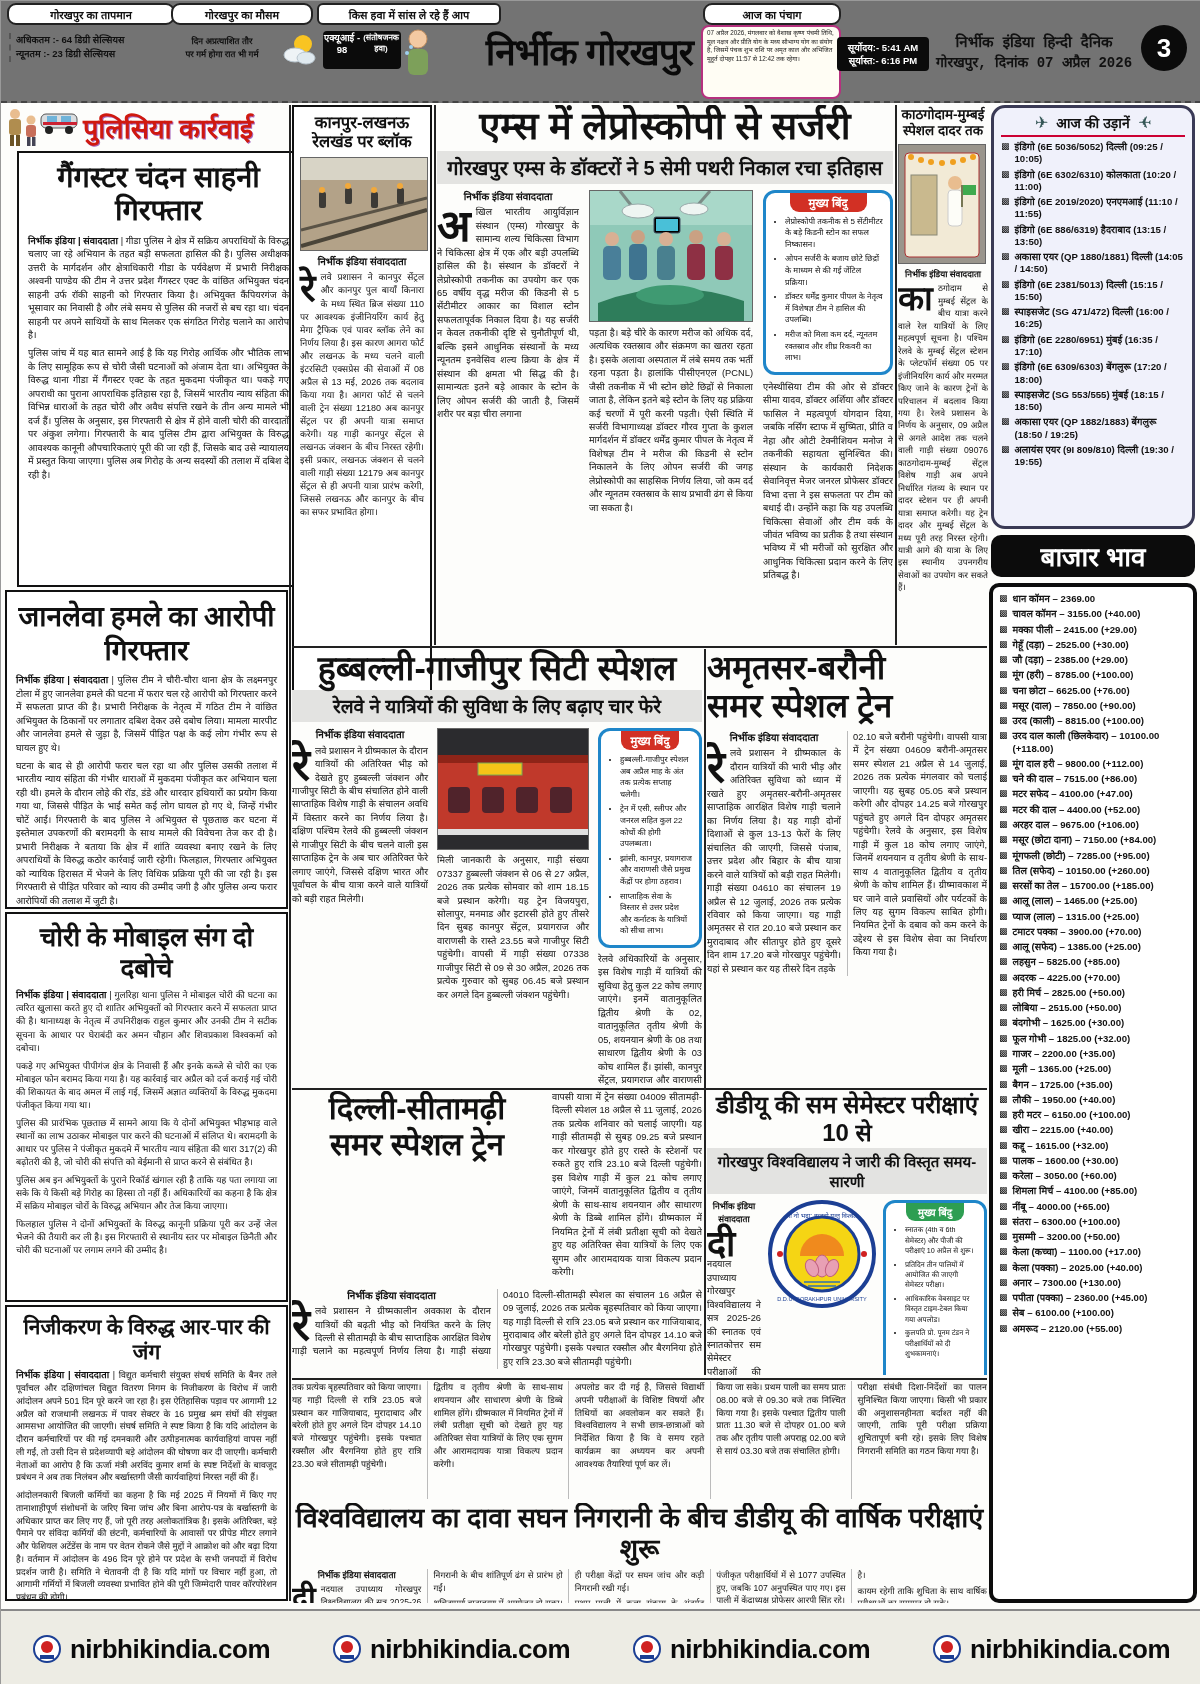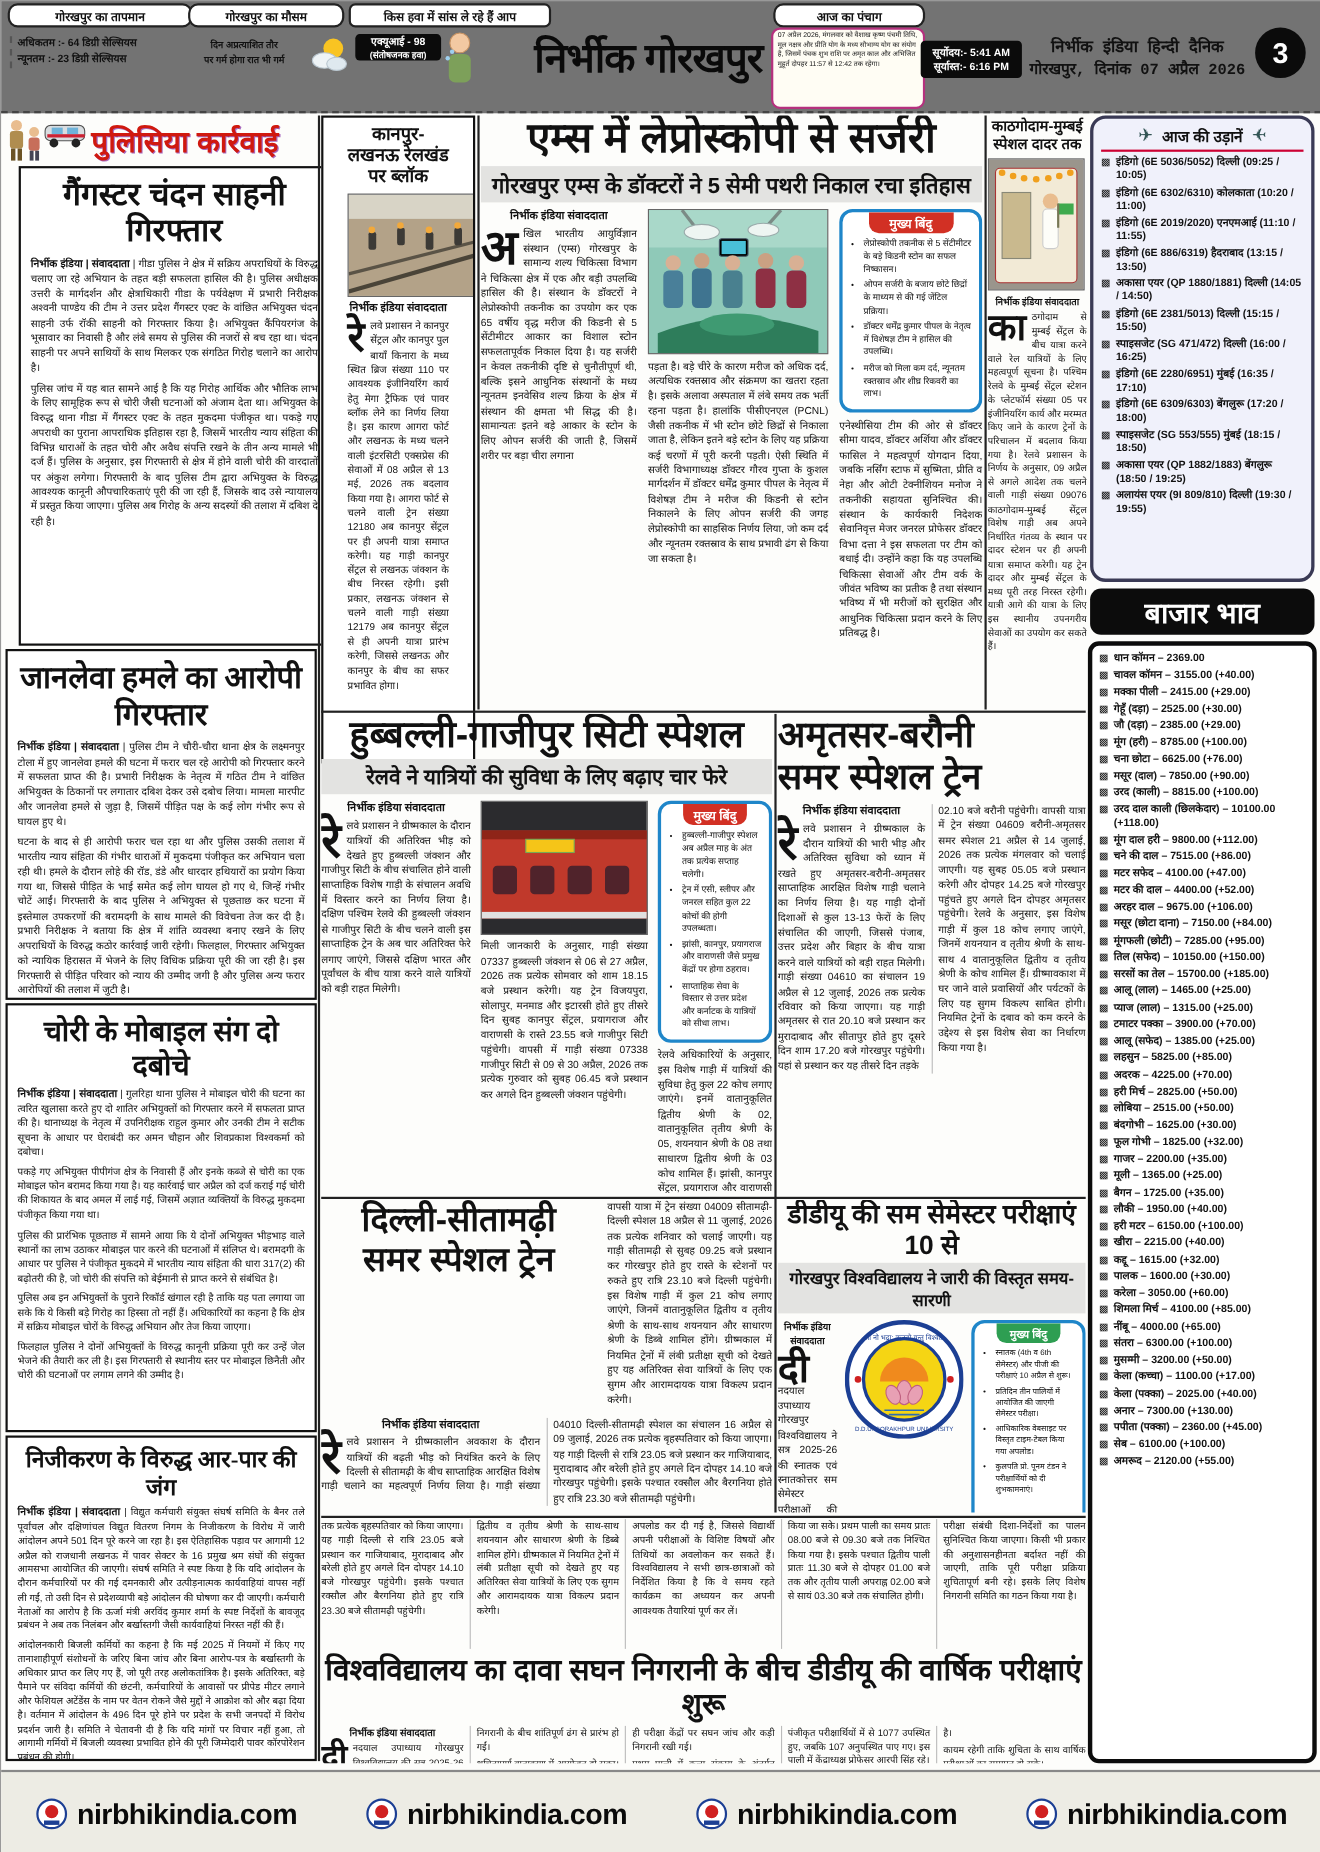--- a/index.html
+++ b/index.html
@@ -86,21 +86,21 @@
     </div>
     <div class="tinytxt center" style="position:absolute;left:162px;top:34px;width:118px;font-size:8.6px">
       <div>दिन अप्रत्याशित तौर</div>
       <div>पर गर्म होगा रात भी गर्म</div>
     </div>
     <svg style="position:absolute;left:280px;top:30px" width="38" height="38" viewBox="0 0 38 38">
       <circle cx="22" cy="13" r="9" fill="#f9c422"></circle>
       <ellipse cx="14" cy="24" rx="11" ry="7" fill="#eef3f6" stroke="#b9c6cf"></ellipse>
       <ellipse cx="25" cy="27" rx="9" ry="6" fill="#dfe9ef" stroke="#b9c6cf"></ellipse>
     </svg>
-    <div class="blackbox" style="position:absolute;left:322px;top:30px;width:78px;height:24px;font-size:9.5px;display:flex;flex-direction:column;justify-content:center">
+    <div class="blackbox" style="position:absolute;left:322px;top:30px;width:78px;height:38px;font-size:9.5px;display:flex;flex-direction:row;justify-content:center">
       <div>एक्यूआई - 98</div>
       <div style="font-size:8px">(संतोषजनक हवा)</div>
     </div>
     <svg style="position:absolute;left:402px;top:26px" width="30" height="64" viewBox="0 0 30 64">
       <circle cx="15" cy="12" r="9" fill="#f3c9a2" stroke="#c79363"></circle>
       <rect x="5" y="22" width="20" height="26" rx="6" fill="#7da05a"></rect>
       <circle cx="8" cy="20" r="2" fill="#9fd0ef"></circle>
         <circle cx="4" cy="26" r="2" fill="#9fd0ef"></circle>
     </svg>
     <div class="masthead">निर्भीक गोरखपुर</div>
@@ -156,21 +156,21 @@
     <p class="bd" style="font-size:9px"><span>पुलिस अब इन अभियुक्तों के पुराने रिकॉर्ड खंगाल रही है ताकि यह पता लगाया जा सके कि ये किसी बड़े गिरोह का हिस्सा तो नहीं हैं। अधिकारियों का कहना है कि क्षेत्र में सक्रिय मोबाइल चोरों के विरुद्ध अभियान और तेज किया जाएगा।</span></p>
     <p class="bd" style="font-size:9px"><span>फिलहाल पुलिस ने दोनों अभियुक्तों के विरुद्ध कानूनी प्रक्रिया पूरी कर उन्हें जेल भेजने की तैयारी कर ली है। इस गिरफ्तारी से स्थानीय स्तर पर मोबाइल छिनैती और चोरी की घटनाओं पर लगाम लगने की उम्मीद है।</span></p>
   </article>
 
   <article class="abox" style="left:4px;top:1304px;width:283px;height:296px;box-sizing:border-box">
     <h2 class="hl-serif" style="font-size:21px;margin-bottom:3px">निजीकरण के विरुद्ध आर-पार की जंग</h2>
     <p class="bd" style="font-size:8.8px"><b class="by">निर्भीक इंडिया | संवाददाता</b> | <span>विद्युत कर्मचारी संयुक्त संघर्ष समिति के बैनर तले पूर्वांचल और दक्षिणांचल विद्युत वितरण निगम के निजीकरण के विरोध में जारी आंदोलन अपने 501 दिन पूरे करने जा रहा है। इस ऐतिहासिक पड़ाव पर आगामी 12 अप्रैल को राजधानी लखनऊ में पावर सेक्टर के 16 प्रमुख श्रम संघों की संयुक्त आमसभा आयोजित की जाएगी। संघर्ष समिति ने स्पष्ट किया है कि यदि आंदोलन के दौरान कर्मचारियों पर की गई दमनकारी और उत्पीड़नात्मक कार्यवाहियां वापस नहीं ली गईं, तो उसी दिन से प्रदेशव्यापी बड़े आंदोलन की घोषणा कर दी जाएगी। कर्मचारी नेताओं का आरोप है कि ऊर्जा मंत्री अरविंद कुमार शर्मा के स्पष्ट निर्देशों के बावजूद प्रबंधन ने अब तक निलंबन और बर्खास्तगी जैसी कार्यवाहियां निरस्त नहीं की हैं।</span></p>
     <p class="bd" style="font-size:8.8px"><span>आंदोलनकारी बिजली कर्मियों का कहना है कि मई 2025 में नियमों में किए गए तानाशाहीपूर्ण संशोधनों के जरिए बिना जांच और बिना आरोप-पत्र के बर्खास्तगी के अधिकार प्राप्त कर लिए गए हैं, जो पूरी तरह अलोकतांत्रिक है। इसके अतिरिक्त, बड़े पैमाने पर संविदा कर्मियों की छंटनी, कर्मचारियों के आवासों पर प्रीपेड मीटर लगाने और फेशियल अटेंडेंस के नाम पर वेतन रोकने जैसे मुद्दों ने आक्रोश को और बढ़ा दिया है। वर्तमान में आंदोलन के 496 दिन पूरे होने पर प्रदेश के सभी जनपदों में विरोध प्रदर्शन जारी है। समिति ने चेतावनी दी है कि यदि मांगों पर विचार नहीं हुआ, तो आगामी गर्मियों में बिजली व्यवस्था प्रभावित होने की पूरी जिम्मेदारी पावर कॉरपोरेशन प्रबंधन की होगी।</span></p>
   </article>
 
-  <article class="abox" style="left:291px;top:104px;width:140px;height:589px;border-width:2px;padding:4px 22px;box-sizing:border-box">
+  <article class="abox" style="left:291px;top:104px;width:140px;height:589px;border-width:2px;padding:4px 6px;box-sizing:border-box">
     <h2 class="hl-sans" style="font-size:16.5px">कानपुर-लखनऊ रेलखंड पर ब्लॉक</h2>
     <svg class="photo" width="126" height="92" viewBox="0 0 126 92">
       <rect width="126" height="22" fill="#d8d4c6"></rect>
         <rect y="22" width="126" height="70" fill="#b3a288"></rect>
       <path d="M0 88 L126 52" stroke="#4a4438" stroke-width="4"></path>
         <path d="M0 72 L126 40" stroke="#5a5346" stroke-width="3"></path>
       <g fill="#3c3a36">
           <rect x="18" y="34" width="7" height="16" rx="2"></rect>
           <rect x="44" y="30" width="7" height="16" rx="2"></rect>
           <rect x="70" y="34" width="7" height="16" rx="2"></rect>
@@ -405,21 +405,21 @@
         <div class="mk">
           <span class="blt">▩</span>
           <span>मसूर (छोटा दाना) – 7150.00 (+84.00)</span>
         </div>
         <div class="mk">
           <span class="blt">▩</span>
           <span>मूंगफली (छोटी) – 7285.00 (+95.00)</span>
         </div>
         <div class="mk">
           <span class="blt">▩</span>
-          <span>तिल (सफेद) – 10150.00 (+150.00)</span>
+          <span>तिल (सफेद) – 10150.00 (+260.00)</span>
         </div>
         <div class="mk">
           <span class="blt">▩</span>
           <span>सरसों का तेल – 15700.00 (+185.00)</span>
         </div>
         <div class="mk">
           <span class="blt">▩</span>
           <span>आलू (लाल) – 1465.00 (+25.00)</span>
         </div>
         <div class="mk">

